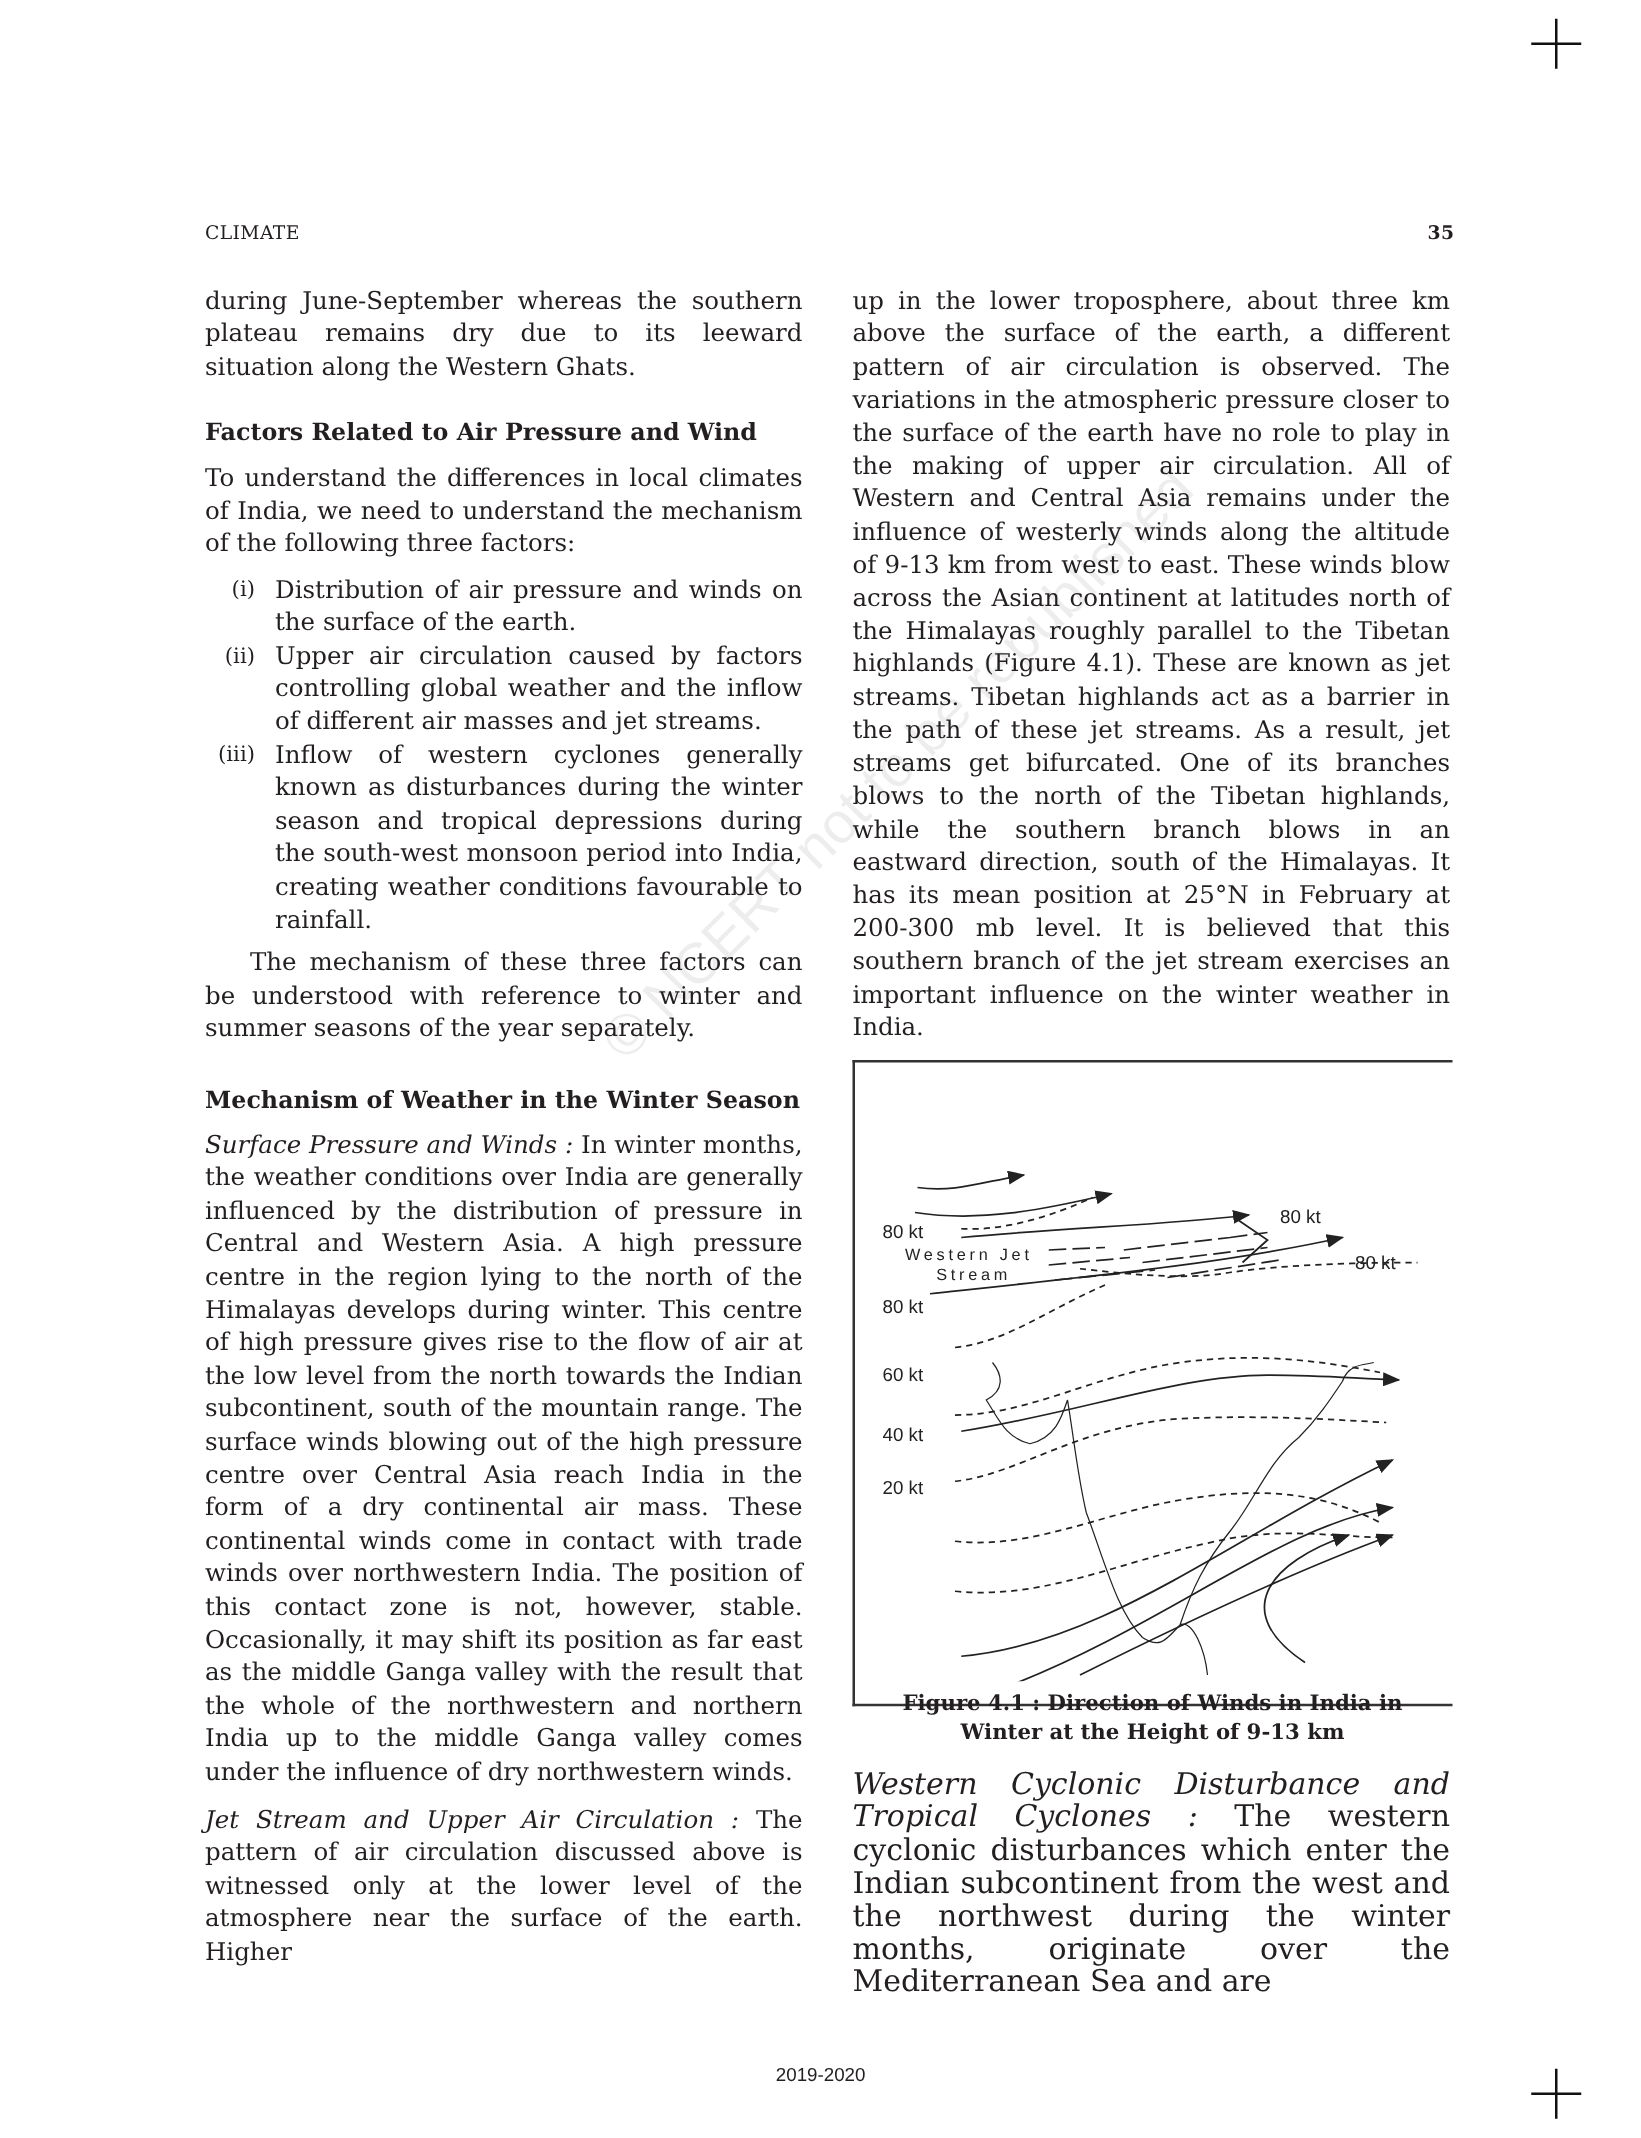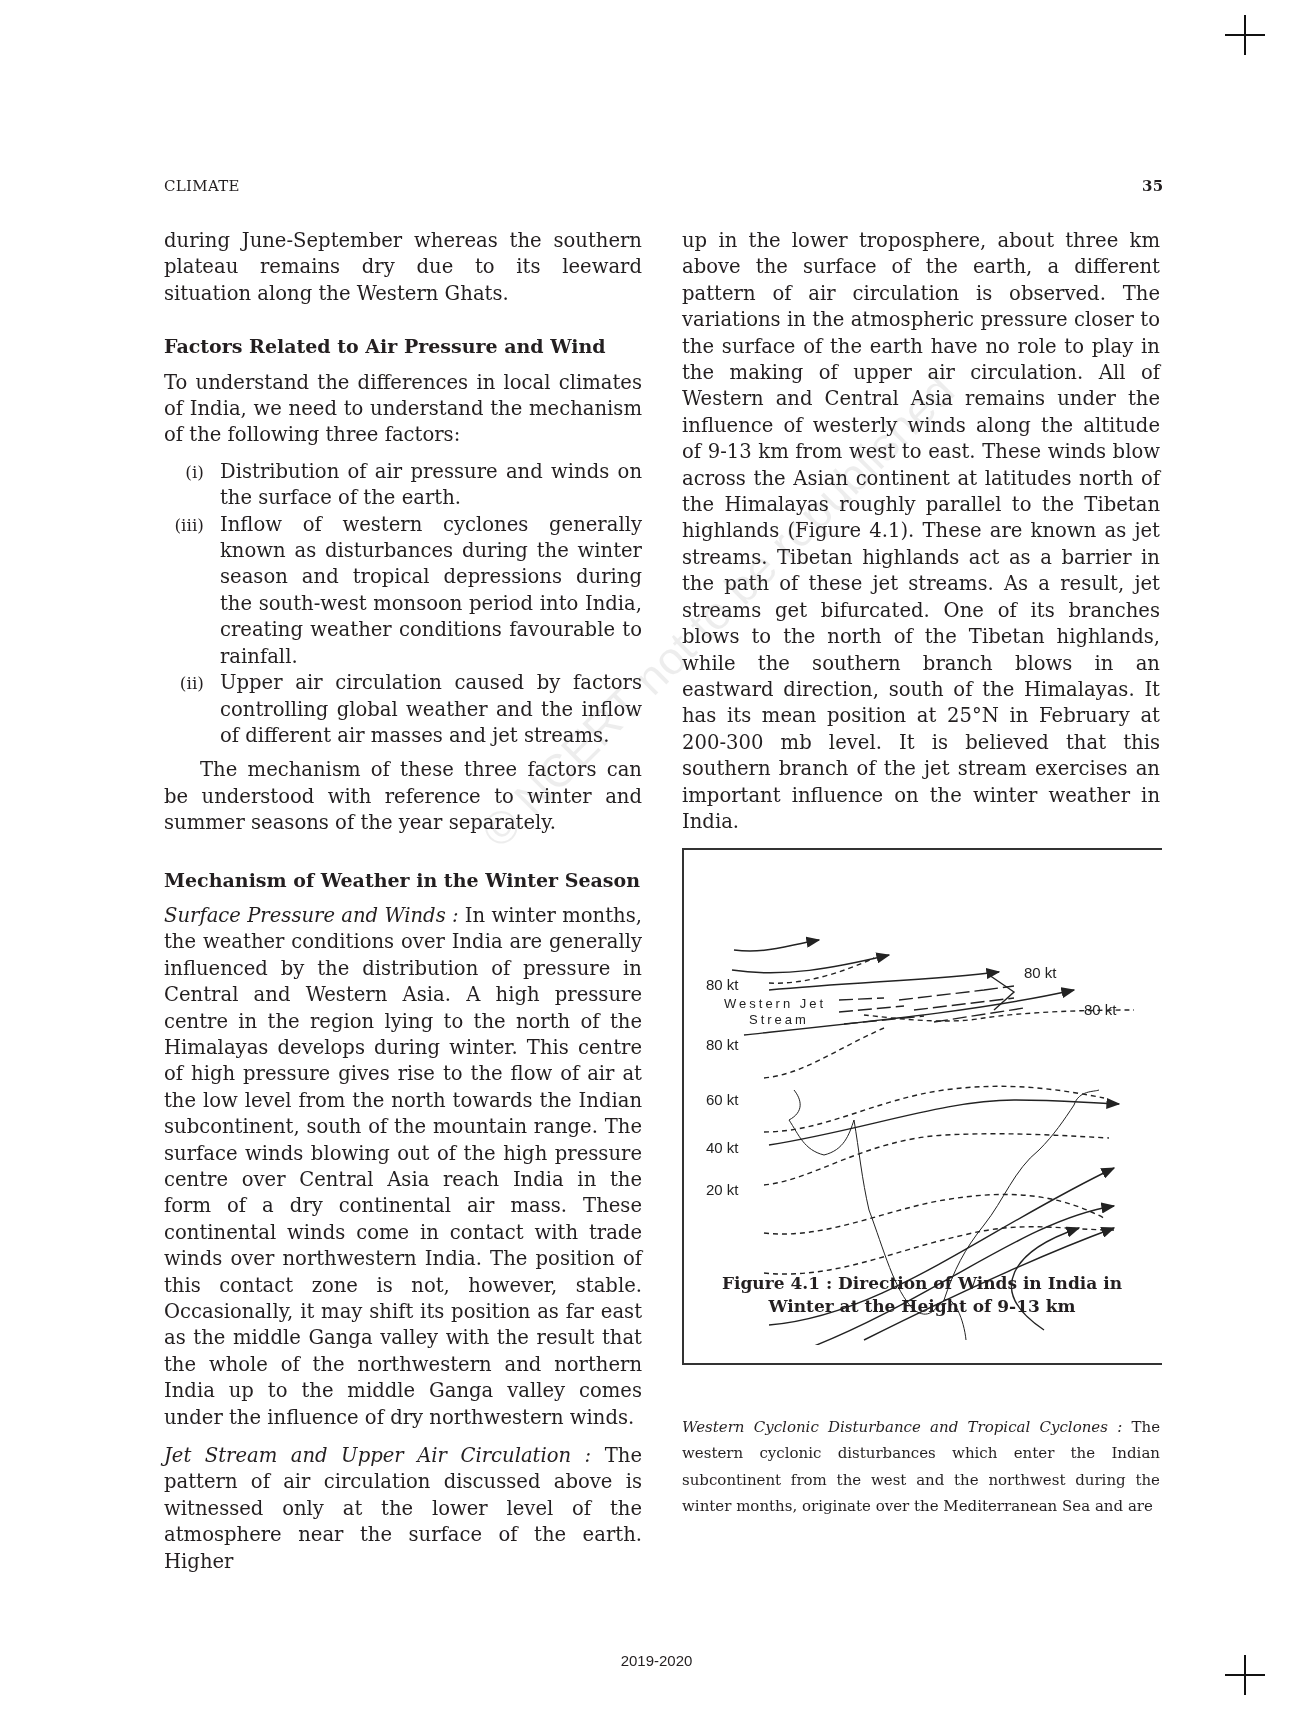--- a/index.html
+++ b/index.html
@@ -28,23 +28,23 @@
   .gap { margin-top: 12px; }
   .runin { font-style: italic; margin-top: 47px; }
   ol.factors { list-style: none; margin: 10px 0 8px 0; padding: 0; }
   ol.factors li { position: relative; padding-left: 56px; }
   ol.factors li .num { position: absolute; left: 0; width: 40px; text-align: right; font-size: 17px; }
 
   #figure { position: absolute; left: 682px; top: 848px; width: 480px; height: 517px; border: 2px solid #333; border-right: none; box-sizing: border-box; }
   #figure svg { position: absolute; left: 0; top: 0; }
   .fig-label { font-family: "Liberation Sans", sans-serif; font-size: 15px; fill: #222; }
   .fig-jet { font-family: "Liberation Sans", sans-serif; font-size: 13px; letter-spacing: 3px; fill: #222; }
-  #fig-caption { position: absolute; left: 682px; top: 1272px; width: 480px; text-align: center;
+  #fig-caption { position: absolute; left: 682px; top: 1352px; width: 480px; text-align: center;
                  font-weight: bold; font-size: 17px; line-height: 23px; }
-  #col-right-bottom { position: absolute; left: 682px; top: 1414px; width: 478px; font-size: 15px; line-height: 26.4px; text-align: justify; }
+  #col-right-bottom { position: absolute; left: 682px; top: 1414px; width: 478px; font-size: 24px; line-height: 26.4px; text-align: justify; }
 
   #footer-year { position: absolute; left: 0; width: 1313px; top: 1652px; text-align: center;
                  font-family: "Liberation Sans", sans-serif; font-size: 15px; }
   #watermark { position: absolute; left: 470px; top: 820px; transform: rotate(-45deg); transform-origin: left top;
                font-family: "Liberation Sans", sans-serif; font-size: 46px; color: rgba(0,0,0,0.07); white-space: nowrap; }
 </style>
 </head>
 <body>
 
 <div id="crop-top" class="crop">
@@ -60,22 +60,22 @@
 <div id="page-number" class="running-head">35</div>
 
 <div id="watermark">© NCERT not to be republished</div>
 
 <div id="col-left" class="col">
   <p>during June-September whereas the southern plateau remains dry due to its leeward situation along the Western Ghats.</p>
   <p class="heading">Factors Related to Air Pressure and Wind</p>
   <p>To understand the differences in local climates of India, we need to understand the mechanism of the following three factors:</p>
   <ol class="factors">
     <li><span class="num">(i)</span><span>Distribution of air pressure and winds on the surface of the earth.</span></li>
+    <li><span class="num">(ii)</span><span>Upper air circulation caused by factors controlling global weather and the inflow of different air masses and jet streams.</span></li>
     <li><span class="num">(iii)</span><span>Inflow of western cyclones generally known as disturbances during the winter season and tropical depressions during the south-west monsoon period into India, creating weather conditions favourable to rainfall.</span></li>
-    <li><span class="num">(ii)</span><span>Upper air circulation caused by factors controlling global weather and the inflow of different air masses and jet streams.</span></li>
   </ol>
   <p class="indent">The mechanism of these three factors can be understood with reference to winter and summer seasons of the year separately.</p>
   <p class="heading" style="margin-top:30px">Mechanism of Weather in the Winter Season</p>
   <p><span class="runin">Surface Pressure and Winds :</span><span> In winter months, the weather conditions over India are generally influenced by the distribution of pressure in Central and Western Asia. A high pressure centre in the region lying to the north of the Himalayas develops during winter. This centre of high pressure gives rise to the flow of air at the low level from the north towards the Indian subcontinent, south of the mountain range. The surface winds blowing out of the high pressure centre over Central Asia reach India in the form of a dry continental air mass. These continental winds come in contact with trade winds over northwestern India. The position of this contact zone is not, however, stable. Occasionally, it may shift its position as far east as the middle  Ganga valley with the result that the  whole of the northwestern and northern India up to the middle Ganga valley comes under the influence of dry northwestern winds.</span></p>
   <p class="gap"><span class="runin">Jet Stream and Upper Air Circulation :</span><span> The pattern of air circulation discussed above is witnessed only at the lower level of the atmosphere near the surface of the earth. Higher</span></p>
 </div>
 
 <div id="col-right" class="col">
   <p>up in the lower troposphere, about three km above the surface of the earth, a different pattern of air circulation is observed. The variations in the atmospheric pressure closer to the surface of the earth have no role to play in the making of upper air circulation. All of Western and Central Asia remains under the influence of westerly winds along the altitude of 9-13 km from west to east. These winds blow across the Asian continent at latitudes north of the Himalayas roughly parallel  to the Tibetan highlands (Figure 4.1). These are known as jet streams. Tibetan highlands act as a barrier in the path of these jet streams.  As a result, jet streams get bifurcated. One of its branches blows to the north of the Tibetan highlands, while the  southern branch blows in an eastward direction, south of the Himalayas. It has its mean position at 25°N in February at 200-300 mb level. It is believed that this southern branch of the jet stream exercises an important influence on the winter weather in India.</p>
 </div>

